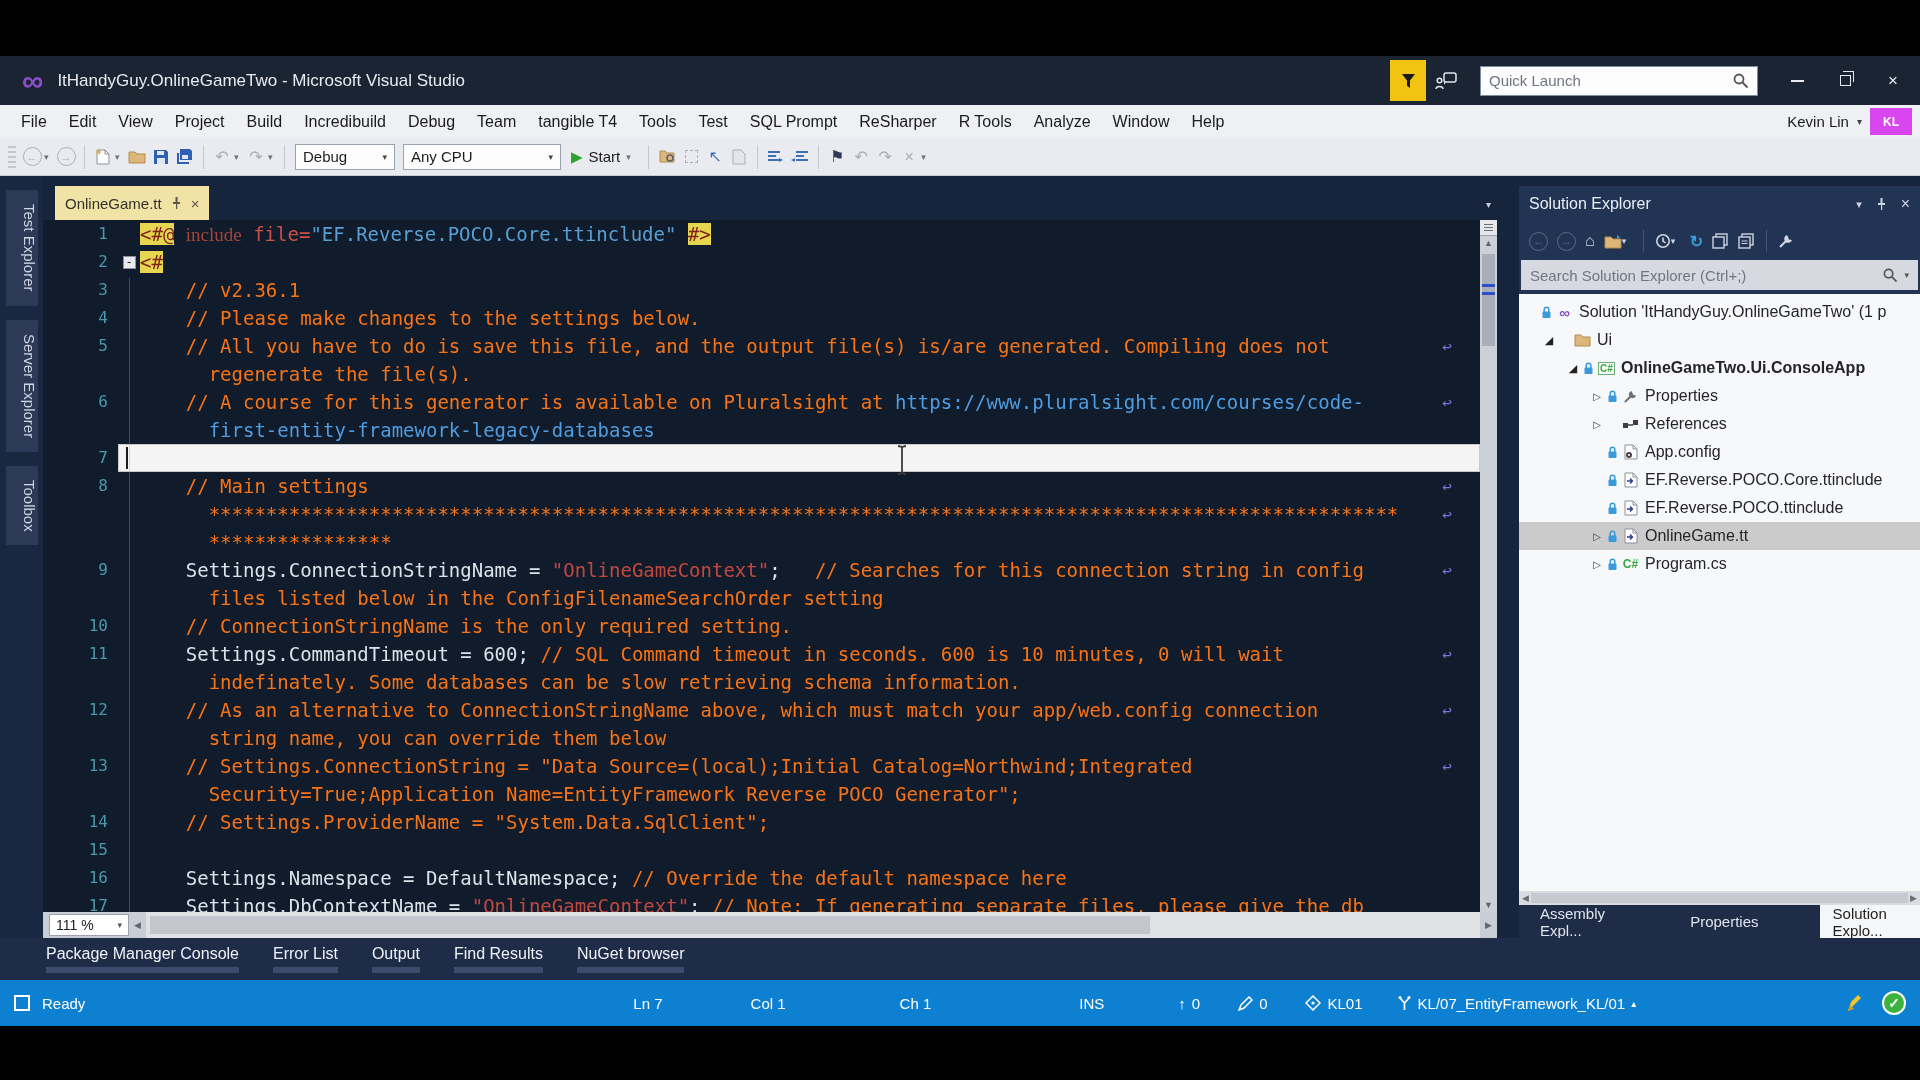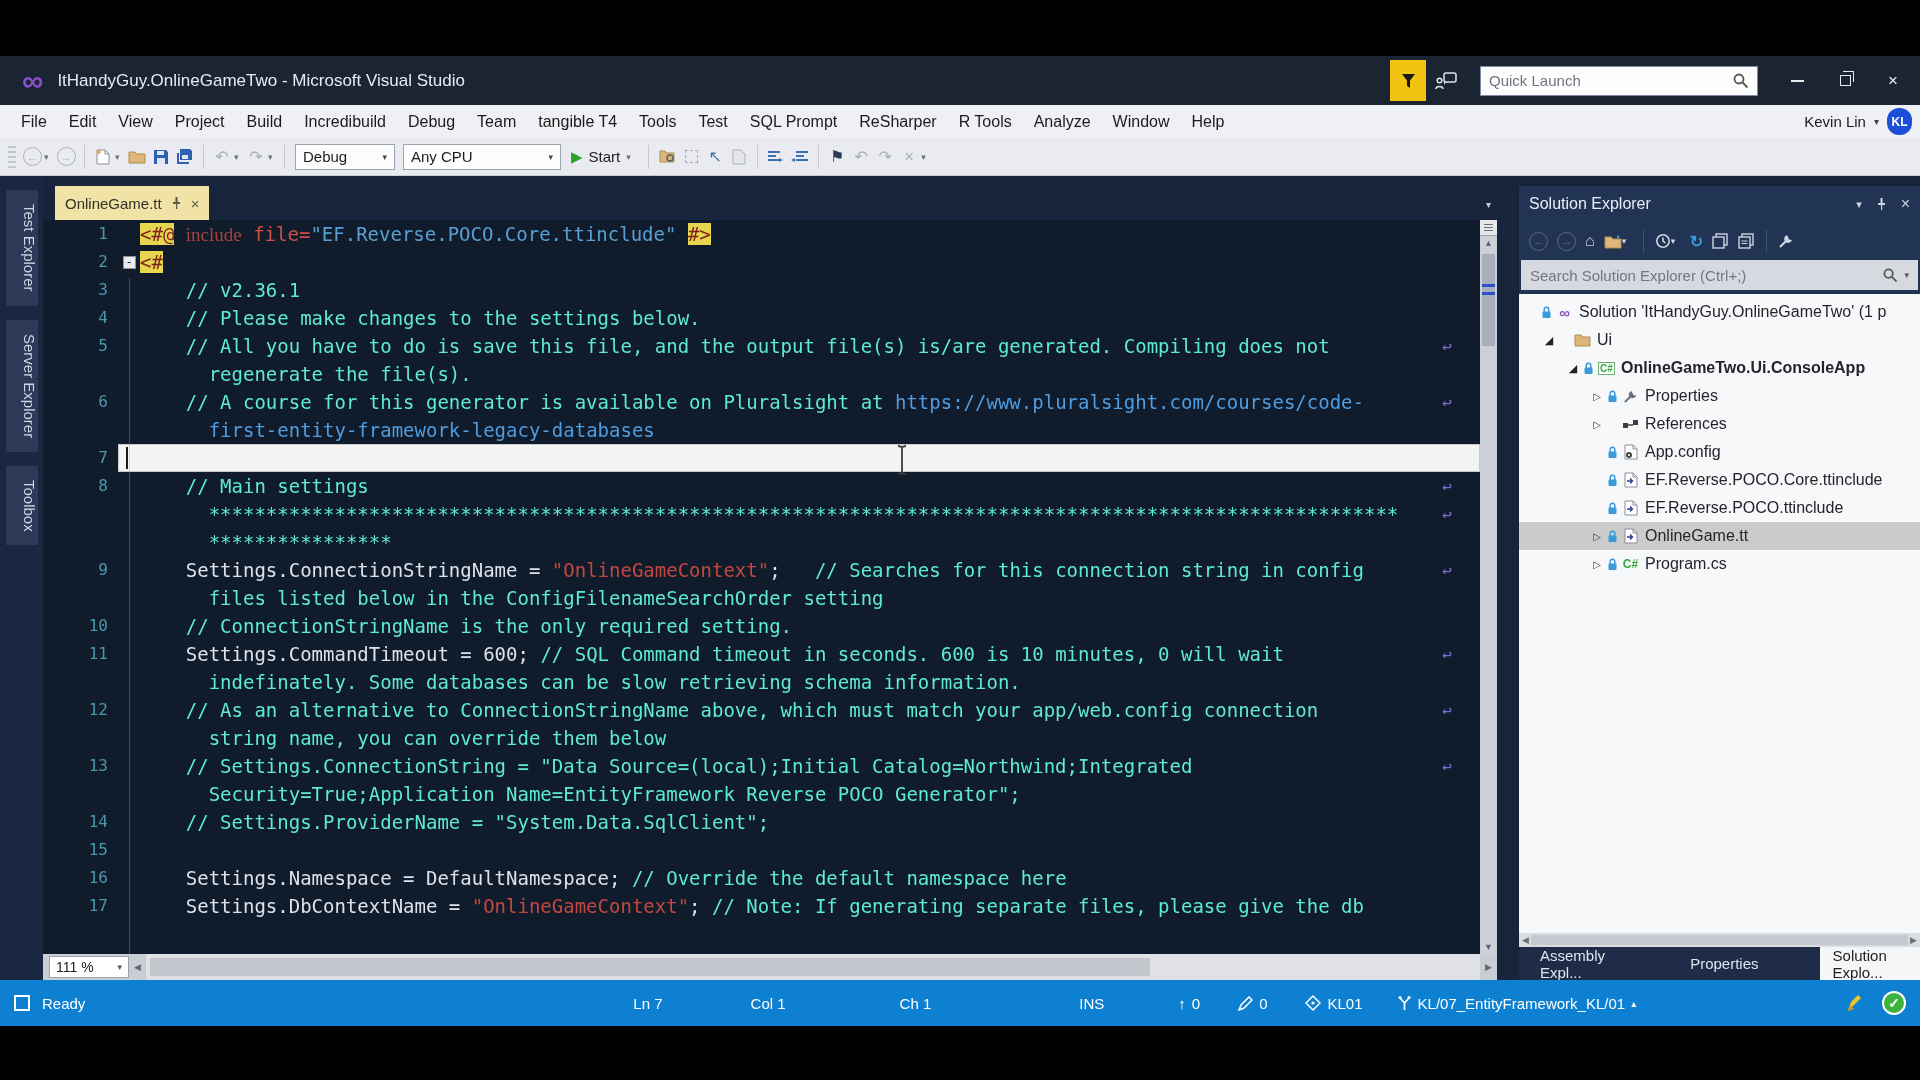--- a/index.html
+++ b/index.html
@@ -24,22 +24,22 @@
   .min-glyph { width:13px; height:2px; background:#e8eaf0; display:block; }
   .restore-glyph { width:11px; height:11px; border:1.5px solid #e8eaf0; position:relative; display:block; }
   .restore-glyph::before { content:""; position:absolute; left:2px; top:-5px; width:10px; height:10px; border:1.5px solid #e8eaf0; border-left:none; border-bottom:none; }
 
   
   .menubar { height:33px; background:#eef0f4; display:flex; align-items:center; font-size:16px; color:#1b1b1b; flex:none; padding-left:10px; }
   .menu-item { padding:0 11px; line-height:33px; }
   .menu-right { margin-left:auto; display:flex; align-items:center; gap:8px; margin-right:8px; }
   .user-name { font-size:15px; color:#1b1b1b; }
   .user-caret { font-size:10px; color:#444; }
-  .user-badge { width:25px; height:27px; background:#1d4ed8; color:#fff; font-size:12px; font-weight:bold;
-                display:flex; align-items:center; justify-content:center;border-radius:12px; }
+  .user-badge { width:42px; height:27px; background:#d946ef; color:#fff; font-size:12px; font-weight:bold;
+                display:flex; align-items:center; justify-content:center; }
 
   
   .toolbar { height:38px; background:#e9ebf0; border-bottom:1px solid #c6cbd4; display:flex; align-items:center; flex:none; padding-left:4px; }
   .tb-grip { width:8px; height:22px; margin:0 4px; background:repeating-linear-gradient(#aab0bb 0 2px, transparent 2px 5px); opacity:.6; }
   .tb-sep { width:1px; height:24px; background:#c3c8d2; margin:0 6px; }
   .tb-ic { min-width:24px; height:26px; display:flex; align-items:center; justify-content:center; font-size:16px; color:#5a616d; padding:0 2px; }
   .tb-ic.gray { color:#a9aeb8; }
   .tb-ic.blue { color:#3d6fb4; }
   .tb-caret { font-size:9px; color:#6a707c; width:10px; }
   .circ { width:19px; height:19px; border:1.5px solid #aab0bb; border-radius:50%; display:flex; align-items:center; justify-content:center; font-size:11px; color:#aab0bb; }
@@ -70,21 +70,21 @@
   .gutter { width:75px; text-align:right; padding-right:10px; color:#4a98ac; font-size:16px; line-height:28px; flex:none;
             font-family:"DejaVu Sans Mono", monospace; }
   .line-body { flex:1; position:relative; display:flex; min-width:0; }
   .fold { width:22px; flex:none; display:flex; align-items:center; justify-content:center; }
   .foldbox { width:13px; height:13px; border:1px solid #8a929e; background:#e8eaee; color:#222; font-size:12px; line-height:10px;
              display:flex; align-items:center; justify-content:center; font-family:"DejaVu Sans Mono", monospace; }
   .ltext { flex:1; overflow:hidden; }
   .code-row.current .line-body { background:#f4f4f4; box-shadow:inset 0 0 0 1px #c9c9c9; }
   .caret { position:absolute; left:8px; top:3px; width:2px; height:22px; background:#1b1b1b; }
   .wrapg { position:absolute; right:28px; top:1px; color:#7b72d6; font-size:16px; }
-  .sg-code { color:#dbe2ea; } .sg-cm { color:#5eead4; } .sg-str { color:#c4473f; }
+  .sg-code { color:#dbe2ea; } .sg-cm { color:#f97316; } .sg-str { color:#c4473f; }
   .sg-strb { color:#5a9fd4; } .sg-kw { color:#a8423a;font-family:Liberation Serif, serif; } .sg-attr { color:#cc5047; }
   .sg-hl { background:#e6d54e; color:#7e241c; }
   .sg-link { color:#4f9ce0; }
   .fold-guide { position:absolute; left:86px; top:58px; bottom:0; width:1px; background:rgba(150,165,180,.35); }
   .ibeam { position:absolute; left:852px; top:224px; }
 
   .vscroll { position:absolute; right:0; top:0; bottom:0; width:17px; background:#ccd0d7; }
   .split-grip { position:absolute; right:0; top:0; width:17px; height:16px; background:#e4e6ea; border-bottom:1px solid #9aa2ae;
                 display:flex; flex-direction:column; justify-content:center; gap:2px; align-items:center; }
   .split-grip i { display:block; width:9px; height:1px; background:#6a7078; }
@@ -587,20 +587,42 @@
           <span>▶</span>
         </div>
         <div class="sx-tabs" id="sx-tabs">
             <div class="sx-tab">Assembly Expl...</div>
             <div class="sx-tab">Properties</div>
             <div class="sx-tab active">Solution Explo...</div>
           </div>
       </div>
     </div>
 
+    <div class="bottom-panel" id="bottom-panel">
+        <div class="bp-tab">
+          <span>Package Manager Console</span>
+          <i></i>
+        </div>
+        <div class="bp-tab">
+          <span>Error List</span>
+          <i></i>
+        </div>
+        <div class="bp-tab">
+          <span>Output</span>
+          <i></i>
+        </div>
+        <div class="bp-tab">
+          <span>Find Results</span>
+          <i></i>
+        </div>
+        <div class="bp-tab">
+          <span>NuGet browser</span>
+          <i></i>
+        </div>
+      </div>
 
     <div class="statusbar">
       <span class="sb-square"></span>
       <span class="sb-item">Ready</span>
       <span class="sb-item" style="margin-left:548px">Ln 7</span>
       <span class="sb-item" style="margin-left:88px">Col 1</span>
       <span class="sb-item" style="margin-left:114px">Ch 1</span>
       <span class="sb-item" style="margin-left:148px">INS</span>
       <span class="sb-ico" style="margin-left:74px">
         <span>↑</span>

